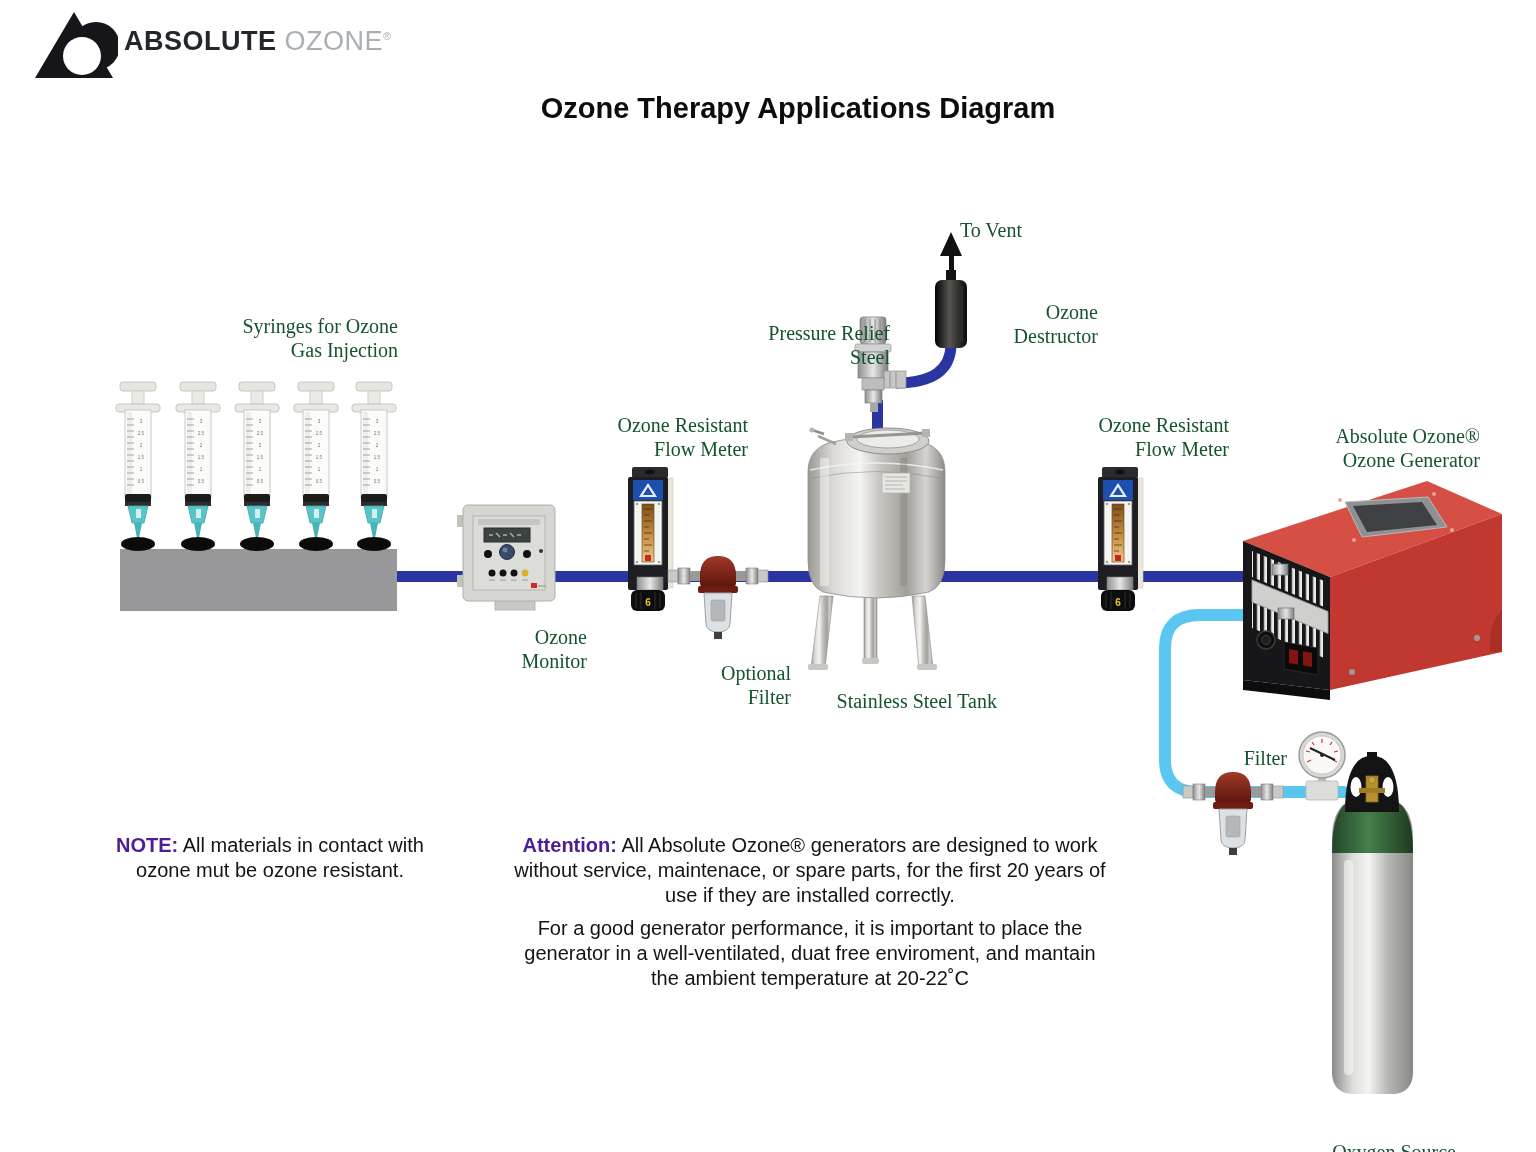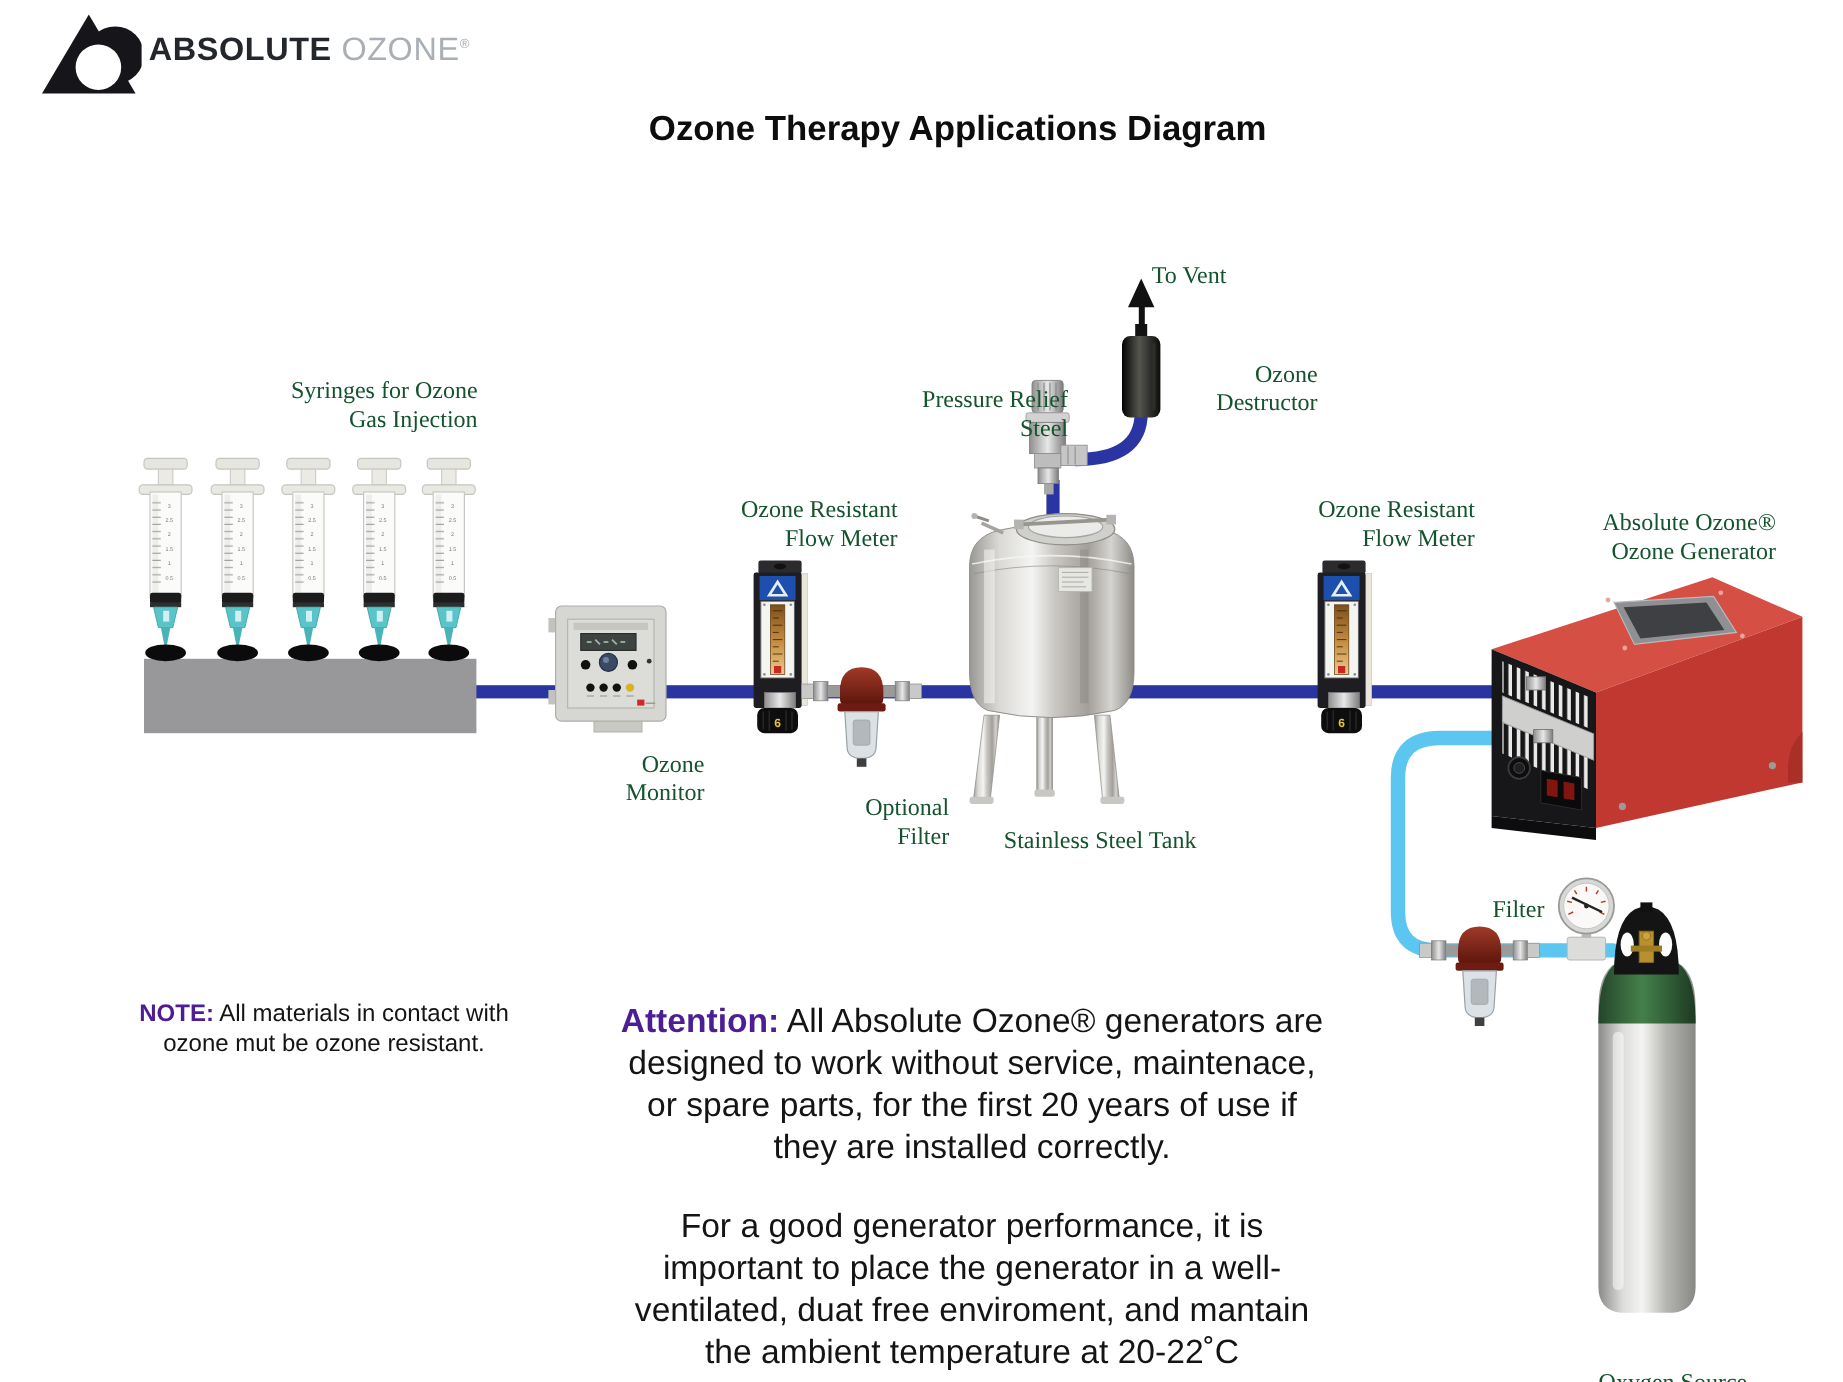--- a/index.html
+++ b/index.html
@@ -12,23 +12,23 @@
        text-align:right;white-space:pre-line;z-index:5;font-family:Liberation Serif, serif;}
   .brand-text{position:absolute;left:124px;top:26px;font-size:27px;font-weight:700;
        letter-spacing:.5px;color:#23272c;z-index:5;}
   .brand-light{font-weight:400;color:#a9afb5;}
   .brand-reg{font-size:11px;vertical-align:super;color:#a9afb5;font-weight:400;}
   .page-title{position:absolute;left:60px;top:92px;width:1476px;text-align:center;
        font-size:29px;font-weight:700;color:#0d0d0d;z-index:5;}
   .note-block{position:absolute;left:94px;top:833px;width:352px;text-align:center;
        font-size:20px;line-height:1.25;color:#141414;z-index:5;}
   .attn-block{position:absolute;left:512px;top:833px;width:596px;text-align:center;
-       font-size:28px;line-height:1.25;color:#141414;z-index:5;}
+       font-size:20px;line-height:1.25;color:#141414;z-index:5;}
   .red{color:#4c1d95;font-weight:700;}
-  .attn-p2{margin-top:31px;}
+  .attn-p2{margin-top:8px;}
 </style>
 </head>
 <body>
 
 <svg id="stage" viewBox="0 0 1536 1152">
   <defs>
     <linearGradient id="steelH" x1="0" y1="0" x2="1" y2="0">
       <stop offset="0" stop-color="#9a9894"></stop>
         <stop offset="0.18" stop-color="#dad9d6"></stop>
       <stop offset="0.38" stop-color="#f4f4f2"></stop>

